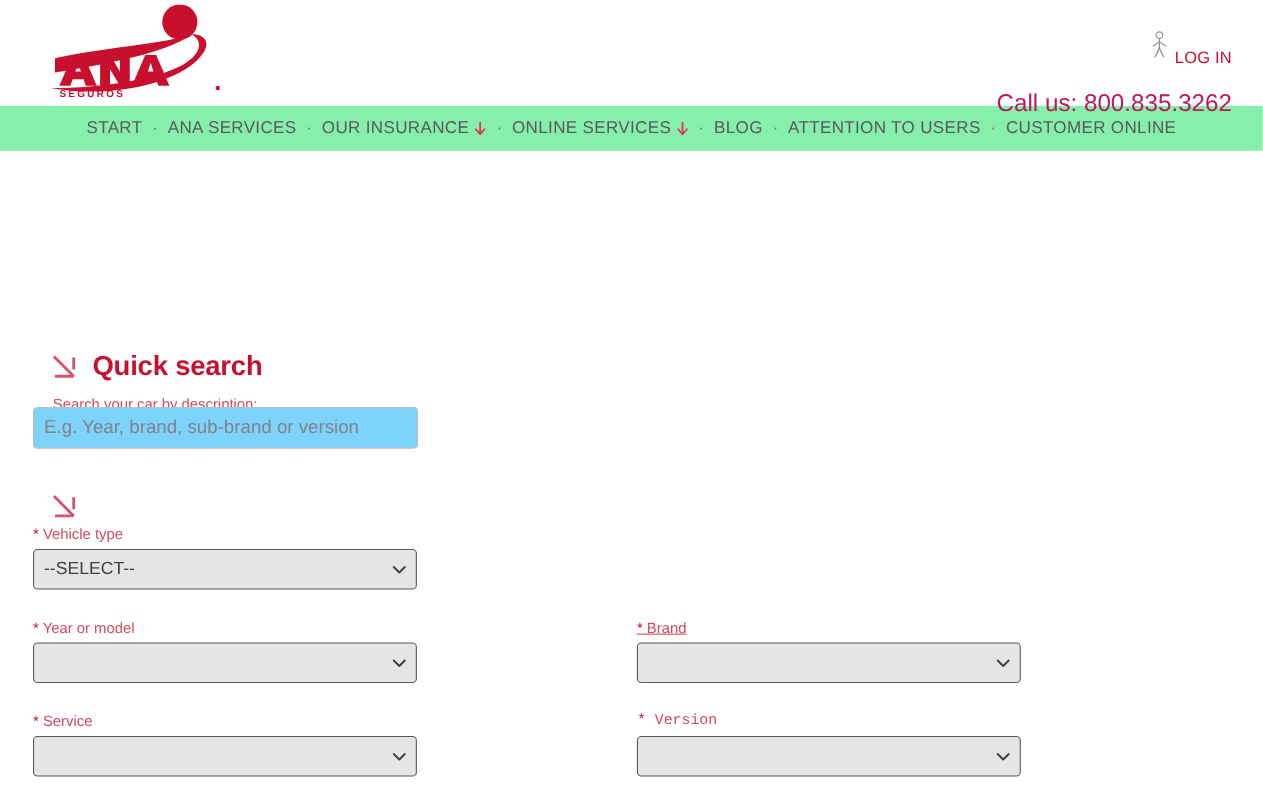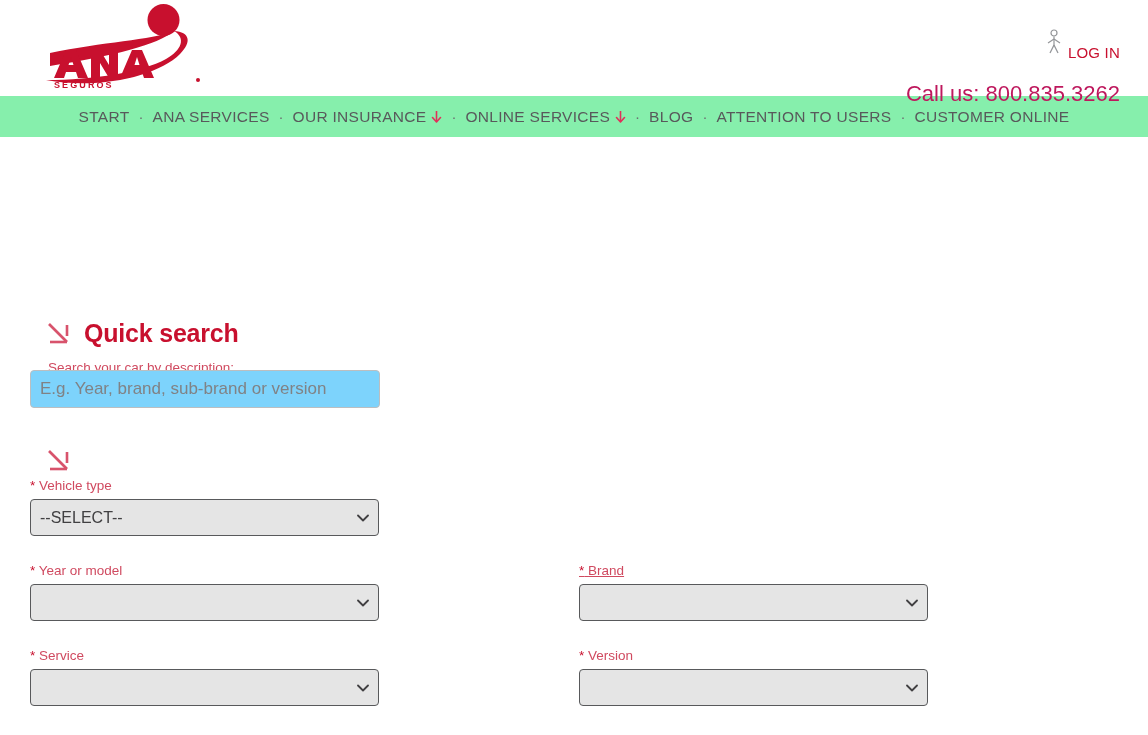--- a/index.html
+++ b/index.html
@@ -182,21 +182,21 @@
   #vehicle-label { left: 30px;  top: 341px; }
   #vehicle-sel   { left: 30px;  top: 362px; width: 349px; }
 
   #year-label    { left: 30px;  top: 426px; }
   #year-sel      { left: 30px;  top: 447px; width: 349px; }
   #brand-label   { left: 579px; top: 426px; text-decoration: underline; }
   #brand-sel     { left: 579px; top: 447px; width: 349px; }
 
   #sub-label     { left: 30px;  top: 511px; }
   #sub-sel       { left: 30px;  top: 532px; width: 349px; }
-  #ver-label     { left: 579px; top: 511px; }
+  #ver-label     { left: 579px; top: 511px; font-family: Liberation Mono, monospace; }
   #ver-sel       { left: 579px; top: 532px; width: 349px; }
 
   #use-label     { left: 30px;  top: 596px; }
   #svc-label     { left: 579px; top: 596px; }
 </style>
 </head>
 <body>
 
 <div class="header">
 

